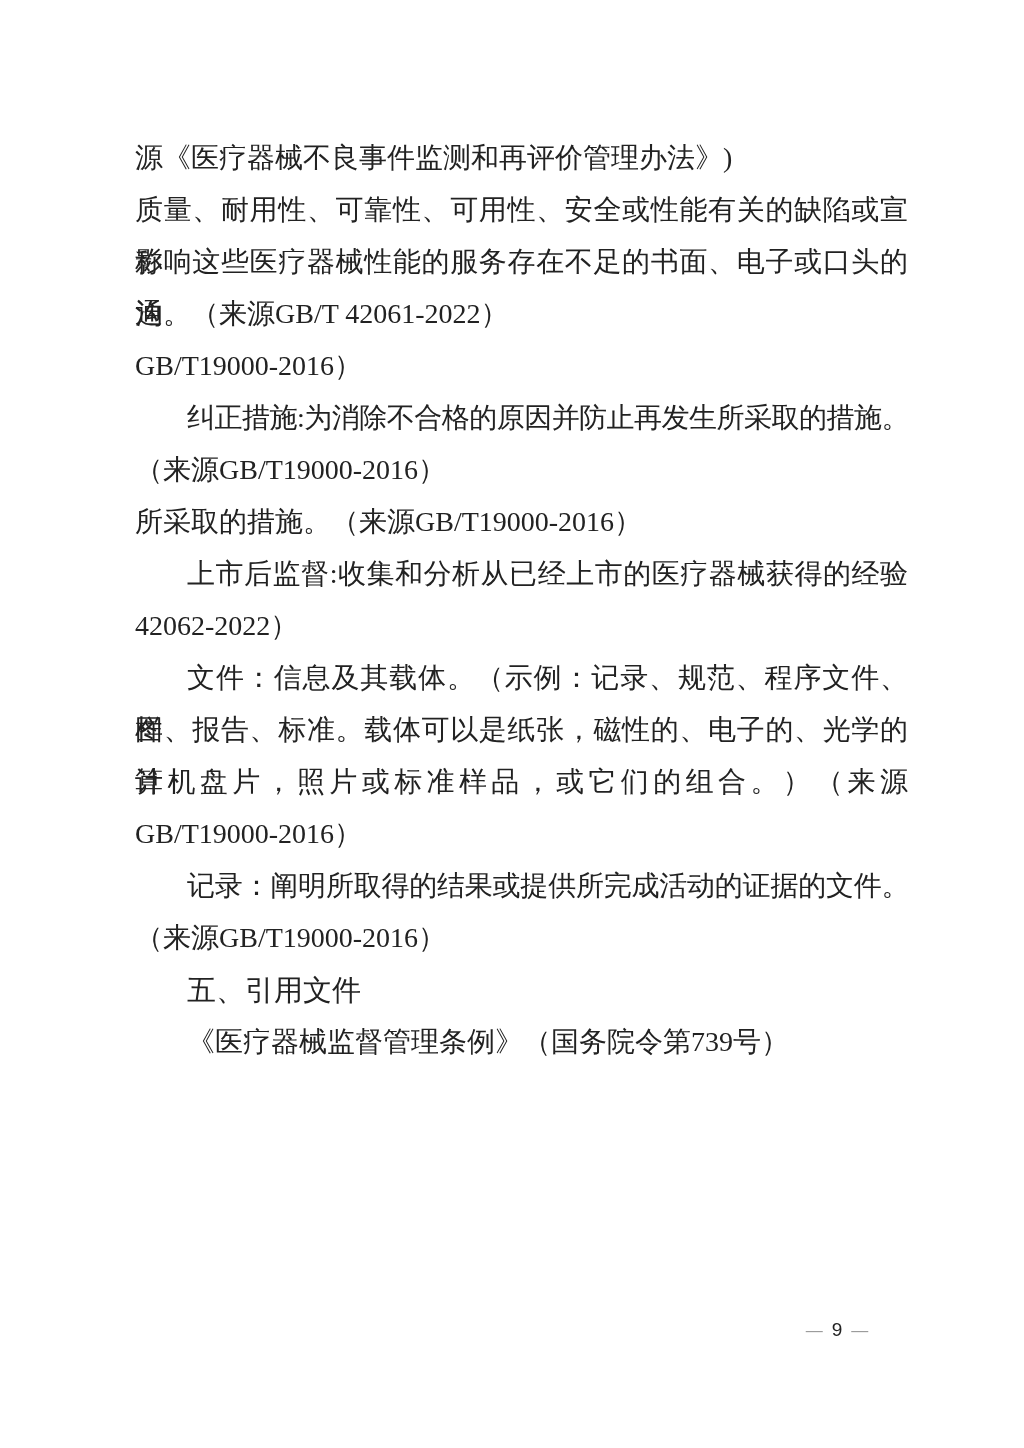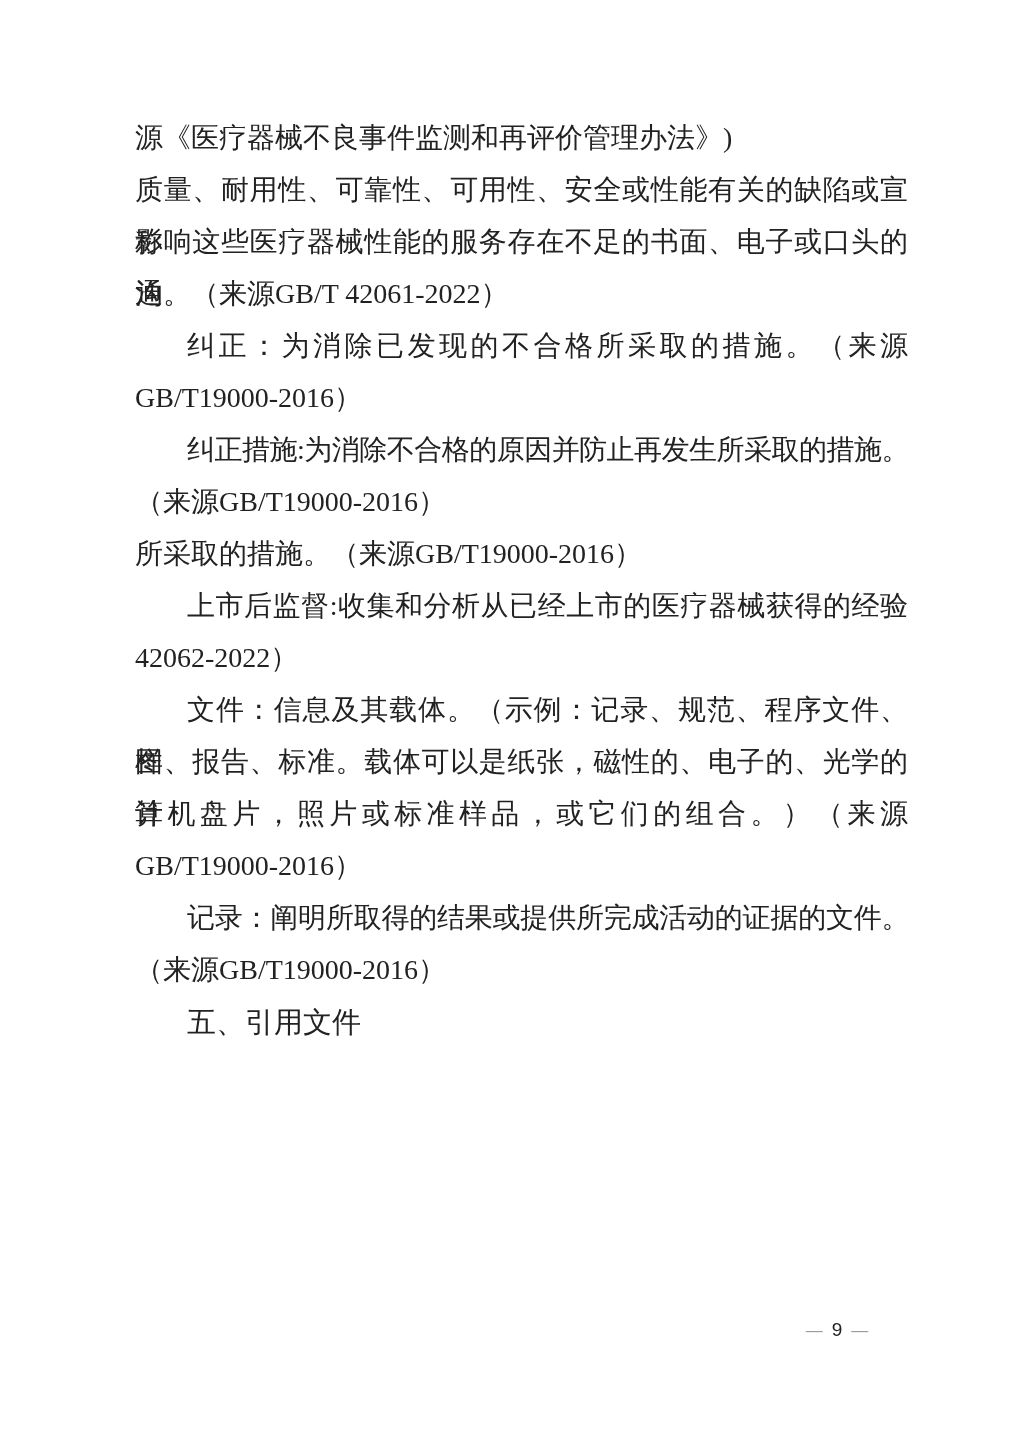--- a/index.html
+++ b/index.html
@@ -12,21 +12,21 @@
     width: 1024px;
     height: 1448px;
     background: #ffffff;
     overflow: hidden;
     font-family: "Liberation Serif", "DejaVu Serif", serif;
     color: #222222;
   }
   .text-block {
     position: absolute;
     left: 135px;
-    top: 112px;
+    top: 132px;
     width: 773px;
   }
   .ln {
     height: 52px;
     line-height: 52px;
     font-size: 28px;
     text-align: left;
     white-space: normal;
   }
   
@@ -70,32 +70,32 @@
 </style>
 </head>
 <body>
 
 <div class="page">
   <div class="text-block">
     <div class="ln">源《医疗器械不良事件监测和再评价管理办法》)</div>
     <div class="ln fill">质量、耐用性、可靠性、可用性、安全或性能有关的缺陷或宣称</div>
     <div class="ln fill">影响这些医疗器械性能的服务存在不足的书面、电子或口头的沟</div>
     <div class="ln">通。（来源GB/T 42061-2022）</div>
-    <div class="ln ind fill">纠正：为消除已发现的不合格所采取的措施。（来源</div>
     <div class="ln">GB/T19000-2016）</div>
     <div class="ln ind fill tight">纠正措施:为消除不合格的原因并防止再发生所采取的措施。</div>
     <div class="ln">（来源GB/T19000-2016）</div>
     <div class="ln">所采取的措施。（来源GB/T19000-2016）</div>
     <div class="ln ind fill">上市后监督:收集和分析从已经上市的医疗器械获得的经验</div>
     <div class="ln">42062-2022）</div>
     <div class="ln ind fill">文件：信息及其载体。（示例：记录、规范、程序文件、图</div>
     <div class="ln fill">样、报告、标准。载体可以是纸张，磁性的、电子的、光学的计</div>
     <div class="ln fill">算机盘片，照片或标准样品，或它们的组合。）（来源</div>
     <div class="ln">GB/T19000-2016）</div>
     <div class="ln ind fill tight">记录：阐明所取得的结果或提供所完成活动的证据的文件。</div>
     <div class="ln">（来源GB/T19000-2016）</div>
     <div class="ln ind heading">五、引用文件</div>
+    <div class="ln ind">《医疗器械监督管理条例》（国务院令第739号）</div>
   </div>
 
   <div class="footer">
     <span class="dash">—</span><span class="num">9</span><span class="dash">—</span>
   </div>
 </div>
 
 </body></html>

